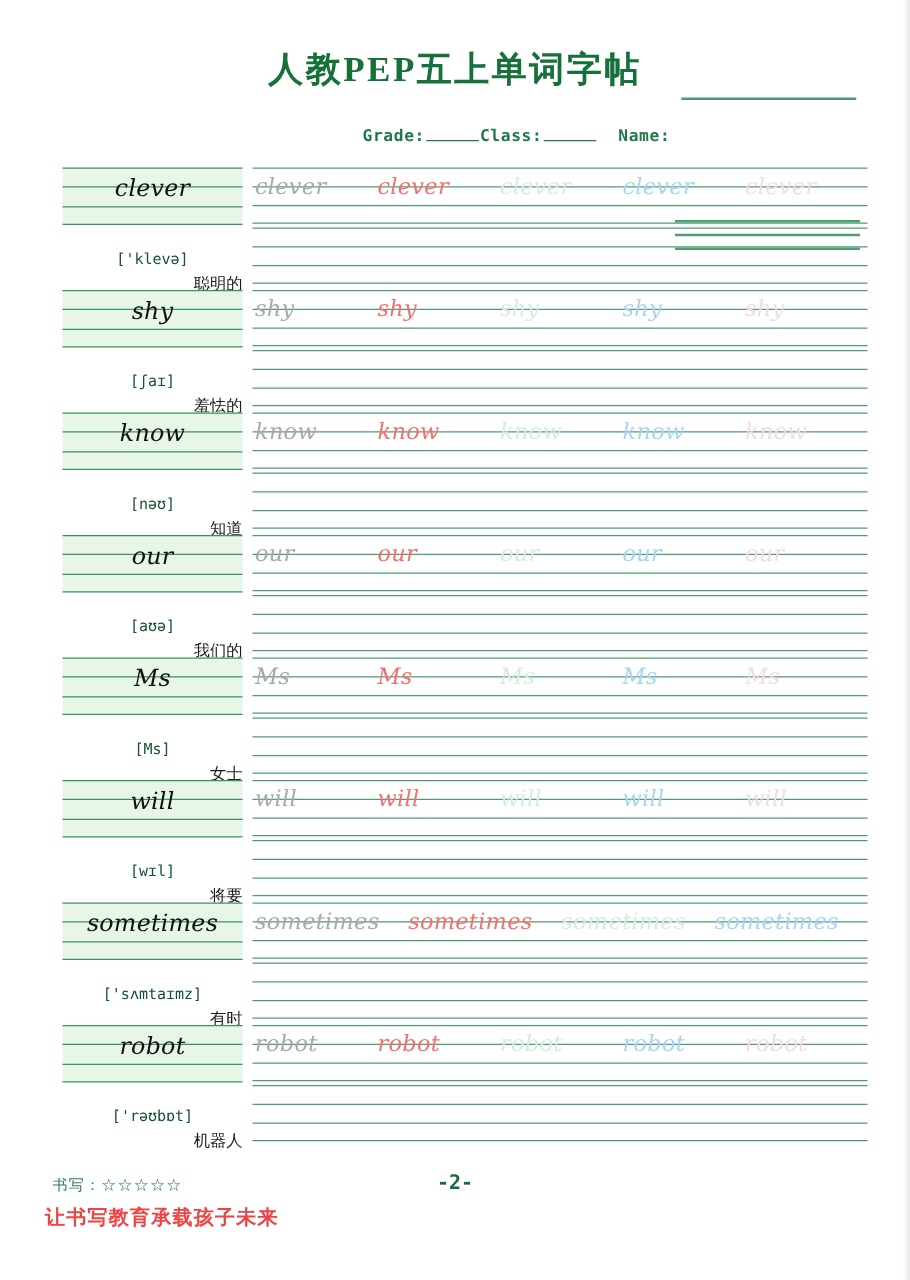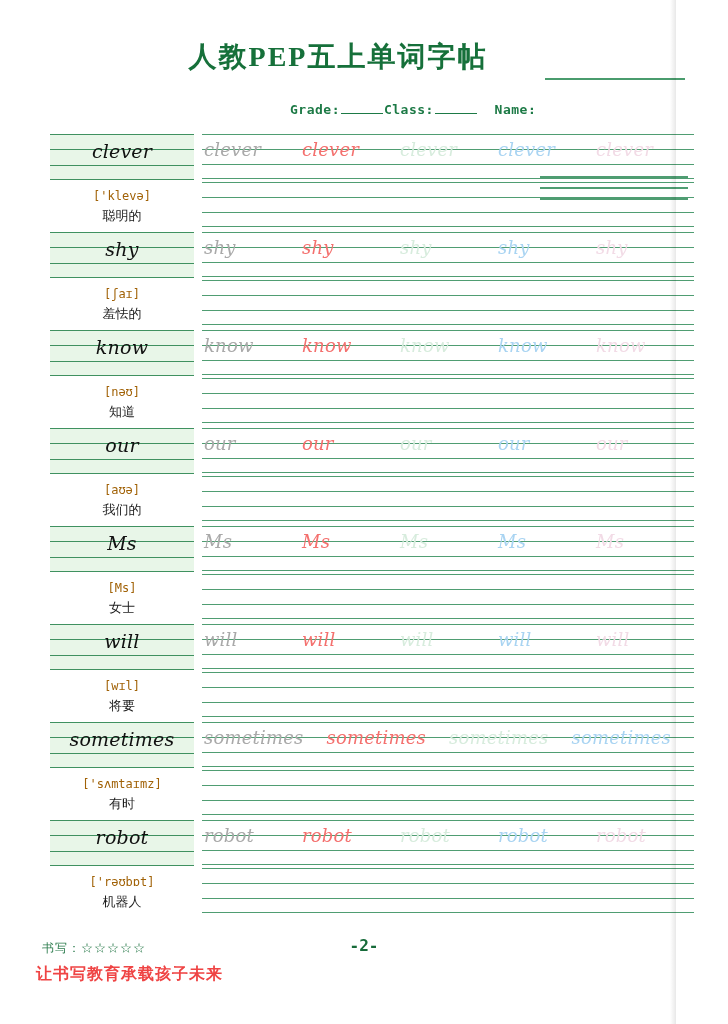--- a/index.html
+++ b/index.html
@@ -4,21 +4,21 @@
 <style>
   * { box-sizing: border-box; margin: 0; padding: 0; }
   html, body {
     width: 728px; height: 1024px;
     background: #ffffff;
     font-family: "Liberation Sans", sans-serif;
     overflow: hidden;
   }
   .page {
     position: relative;
-    width: 676px; height: 1024px;
+    width: 728px; height: 1024px;
     background: #ffffff;
     padding: 0;
   }
   
   .title {
     text-align: center;
     font-family: "Liberation Serif", serif;
     font-size: 28px;
     font-weight: bold;
     color: #16703a;
@@ -106,26 +106,26 @@
     font-style: italic;
     font-size: 19px;
     color: #111111;
     letter-spacing: 0.2px;
     white-space: nowrap;
   }
   .card-phon {
     text-align: center;
     font-family: "DejaVu Sans Mono", monospace;
     font-size: 12px;
-    color: #a16207;
-    margin-top: 9px;
+    color: #14532d;
+    margin-top: 20px;
     white-space: nowrap;
   }
   .card-cn {
-    text-align: center;
+    text-align: right;
     font-family: Liberation Sans, sans-serif;
     font-size: 13px;
     color: #1c1c1c;
     margin-top: 4px;
     white-space: nowrap;
   }
   
   .practice {
     position: absolute;
     left: 190px; top: 0;

